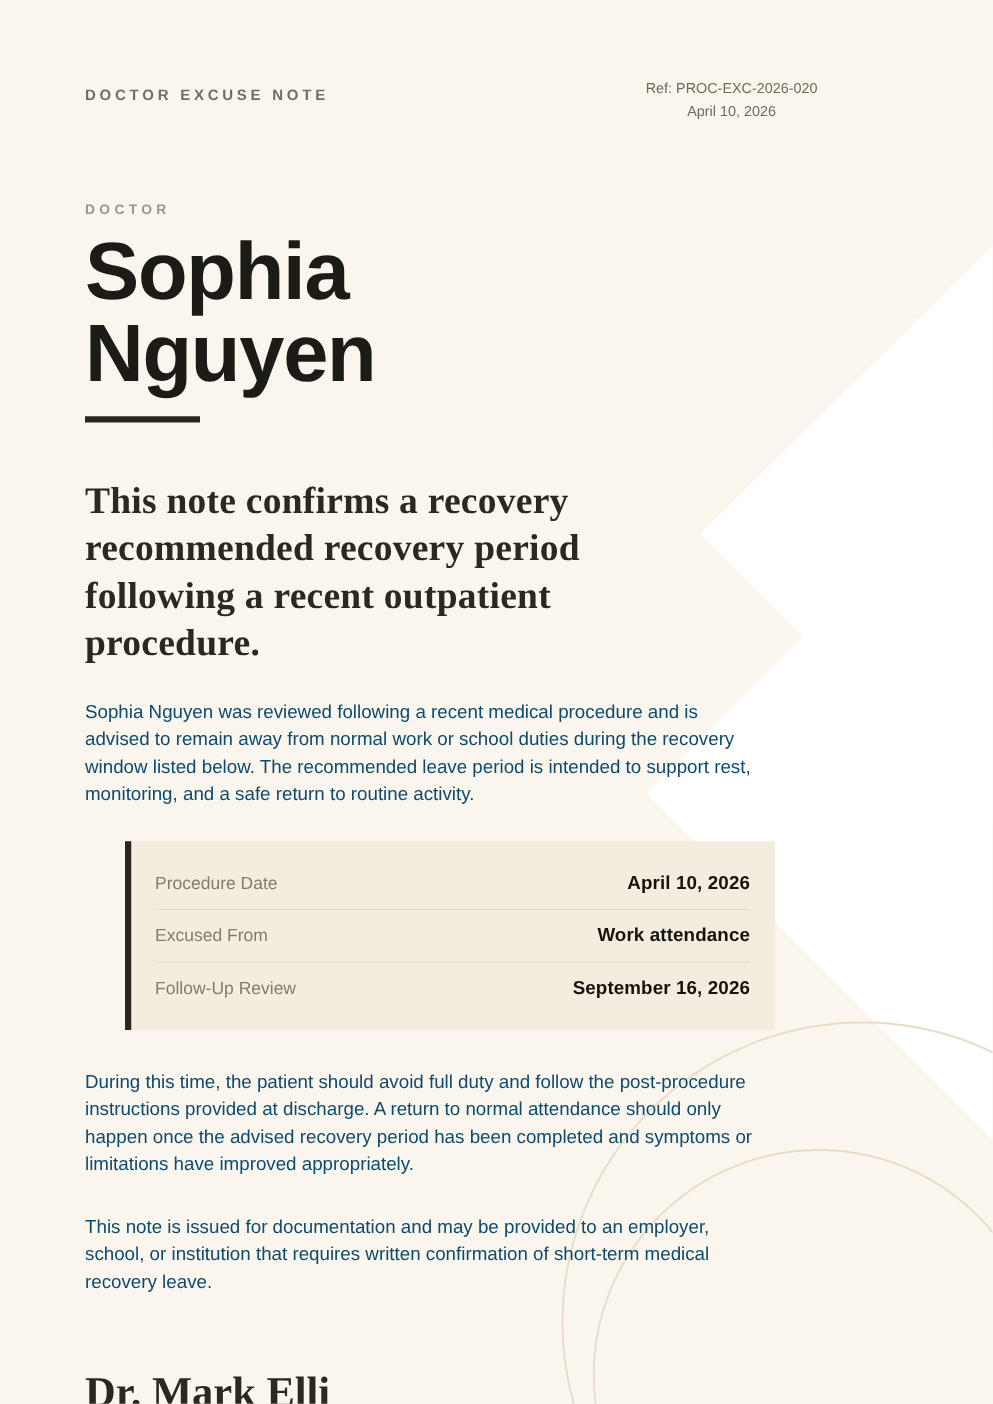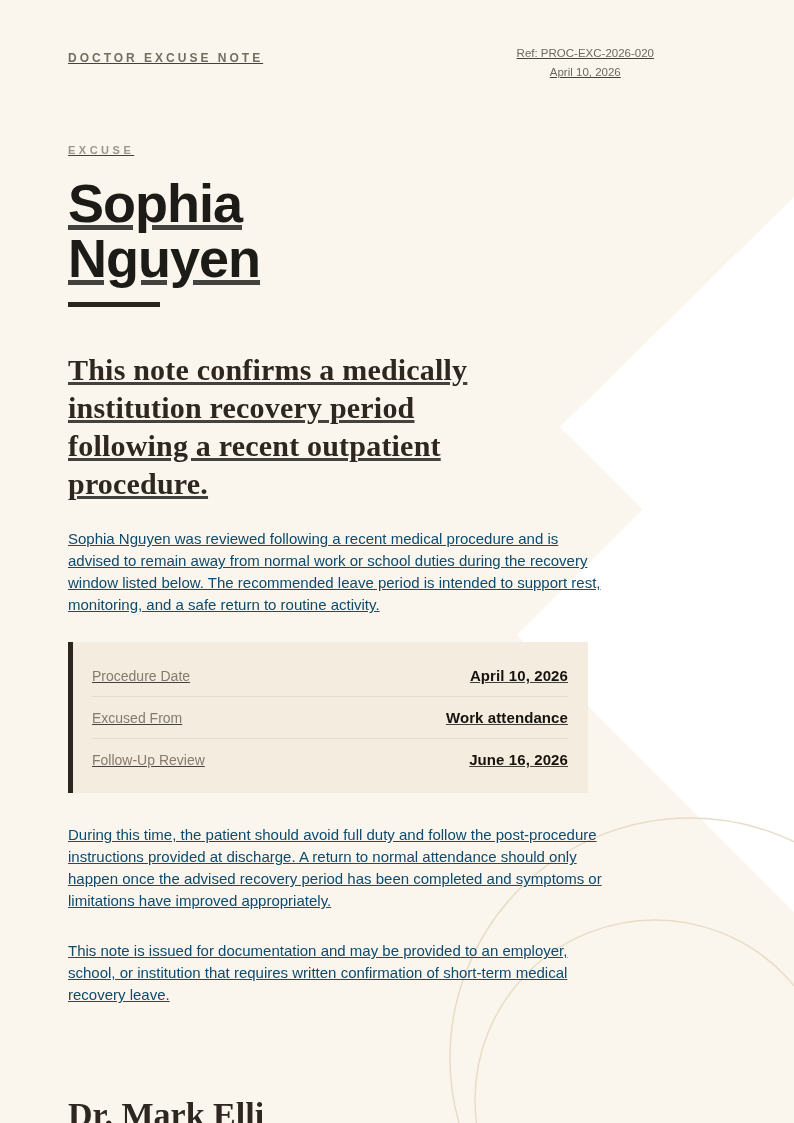--- a/index.html
+++ b/index.html
@@ -11,38 +11,37 @@
     overflow: hidden;
     color: #44423E;
   }
   .deco-layer {
     position: absolute; inset: 0; width: 794px; height: 1123px;
     pointer-events: none;
   }
   .page {
     position: relative;
     width: 722px; height: 1123px;
-    padding: 44px 68px 0 68px;
-    text-decoration: underline;
+    padding: 62px 68px 0 68px;
   }
   
   .hdr { display: flex; justify-content: space-between; align-items: flex-start; }
   .hdr-label {
     font-size: 12px; font-weight: bold; letter-spacing: 3px;
     color: #756C60; padding-top: 7px;
   }
   .hdr-meta { text-align: center; font-size: 11.5px; line-height: 19px; color: #6E685F; }
   
   .section-label {
     margin-top: 62px;
     font-size: 11px; font-weight: bold; letter-spacing: 3.5px; color: #9C948A;
   }
   .patient-name {
-    margin-top: 20px;
-    font-size: 54px; font-weight: bold; line-height: 1.02;
+    margin-top: 10px;
+    font-size: 65px; font-weight: bold; line-height: 1.02;
     letter-spacing: -1px; color: #1C1B18;
   }
   .accent-bar { width: 92px; height: 5px; background: #28251F; margin-top: 16px; }
   
   .headline {
     margin-top: 44px;
     max-width: 460px;
     font-family: "Liberation Serif", serif;
     font-size: 30px; font-weight: bold; line-height: 38px;
     color: #2E2721; letter-spacing: 0.2px;
@@ -55,20 +54,21 @@
   .para.p1 { margin-top: 25px; }
   .para.p2 { margin-top: 31px; }
   .para.p3 { margin-top: 28px; }
   
   .panel {
     margin-top: 26px;
     width: 520px;
     background: #F4ECDF;
     border-left: 5px solid #2B261F;
     padding: 13px 20px 13px 19px;
+    margin-left: 32px;
   }
   .panel-row {
     display: flex; justify-content: space-between; align-items: center;
     padding: 12px 0;
   }
   .panel-row + .panel-row { border-top: 1px solid #E5DCCB; }
   .panel-row .lbl { font-size: 14px; color: #837B6F; }
   .panel-row .val { font-size: 15px; font-weight: bold; color: #16130E; letter-spacing: 0.1px; }
   
   .signature {
@@ -91,45 +91,45 @@
 <div class="page">
 
   <div class="hdr">
     <div class="hdr-label">DOCTOR EXCUSE NOTE</div>
     <div class="hdr-meta">
       <div>Ref: PROC-EXC-2026-020</div>
       <div>April 10, 2026</div>
     </div>
   </div>
 
-  <div class="section-label">EXCUSE</div>
+  <div class="section-label">DOCTOR</div>
 
   <div class="patient-name">
     <div>Sophia</div>
     <div>Nguyen</div>
   </div>
 
   <div class="accent-bar"></div>
 
-  <div class="headline">This note confirms a medically institution recovery period following a recent outpatient procedure.</div>
+  <div class="headline">This note confirms a recovery recommended recovery period following a recent outpatient procedure.</div>
 
   <p class="para p1">Sophia Nguyen was reviewed following a recent medical procedure and is advised to remain away from normal work or school duties during the recovery window listed below. The recommended leave period is intended to support rest, monitoring, and a safe return to routine activity.</p>
 
   <div class="panel">
     <div class="panel-row">
       <span class="lbl">Procedure Date</span>
       <span class="val">April 10, 2026</span>
     </div>
     <div class="panel-row">
       <span class="lbl">Excused From</span>
       <span class="val">Work attendance</span>
     </div>
     <div class="panel-row">
       <span class="lbl">Follow-Up Review</span>
-      <span class="val">June 16, 2026</span>
+      <span class="val">September 16, 2026</span>
     </div>
   </div>
 
   <p class="para p2">During this time, the patient should avoid full duty and follow the post-procedure instructions provided at discharge. A return to normal attendance should only happen once the advised recovery period has been completed and symptoms or limitations have improved appropriately.</p>
 
   <p class="para p3">This note is issued for documentation and may be provided to an employer, school, or institution that requires written confirmation of short-term medical recovery leave.</p>
 
   <div class="signature">Dr. Mark Elli</div>
 
 </div>

